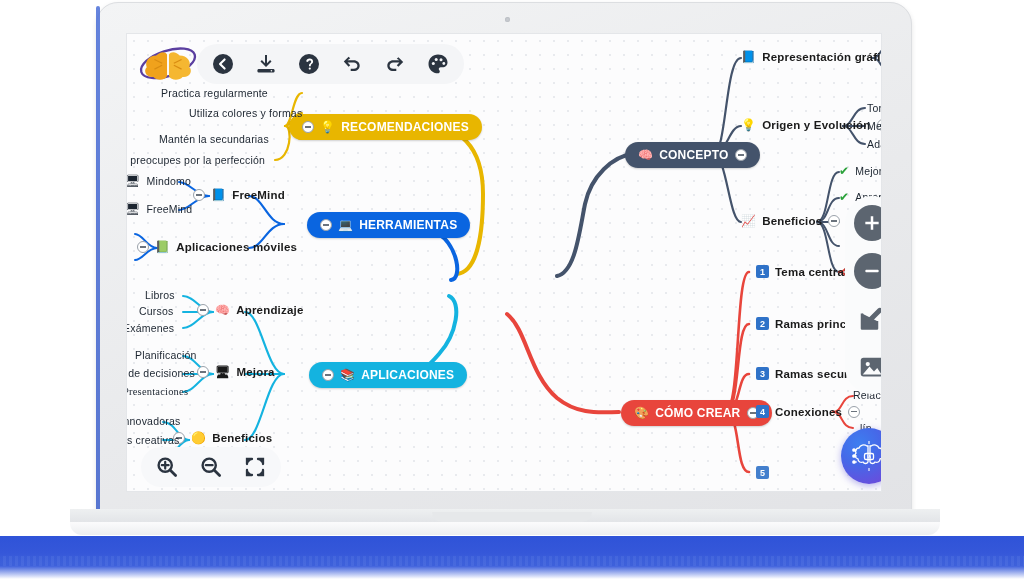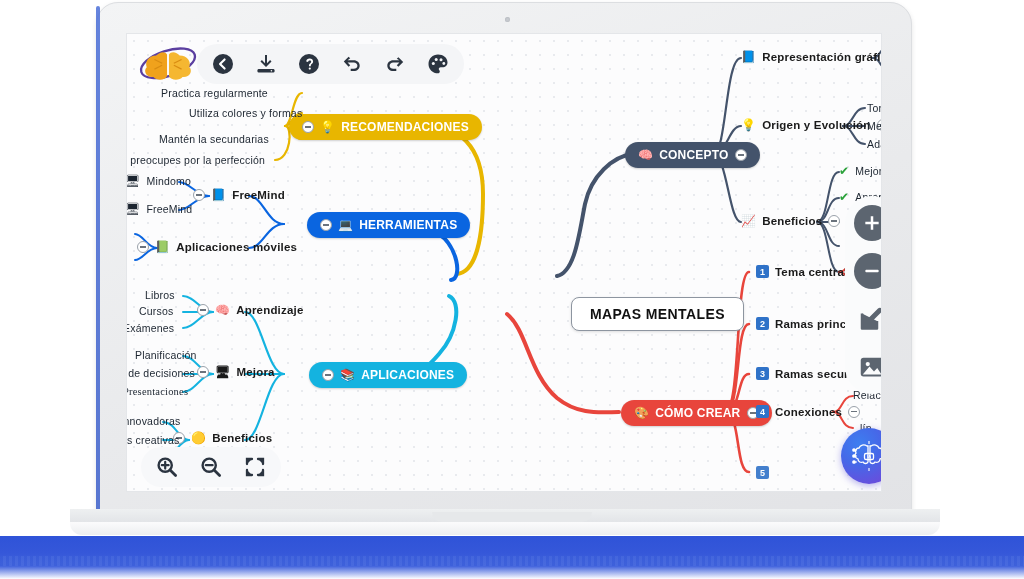--- a/index.html
+++ b/index.html
@@ -215,23 +215,20 @@
         <path d="M712 238 C 722 238 722 222 732 222" stroke="#e8453c" stroke-width="2"></path>
         <path d="M712 238 C 722 238 722 254 732 254" stroke="#e8453c" stroke-width="2"></path>
         <path d="M724 290 C 734 290 732 304 744 304" stroke="#e8453c" stroke-width="2"></path>
         <path d="M732 340 C 742 340 740 326 750 326" stroke="#e8453c" stroke-width="2"></path>
         <path d="M732 340 C 742 340 740 354 750 354" stroke="#e8453c" stroke-width="2"></path>
         <path d="M706 378 C 716 378 714 362 726 362" stroke="#e8453c" stroke-width="2"></path>
         <path d="M706 378 C 716 378 714 394 726 394" stroke="#e8453c" stroke-width="2"></path>
       </g>
     </svg>
 
-    <div class="node-center">
-      <span>MAPAS MENTALES</span>
-    </div>
 
     <div class="node branch" style="left:162px; top:80px; background:#e8b600;">
       <span class="collapse">
           <i></i>
         </span>
       <span class="emoji">💡</span>
       <span>RECOMENDACIONES</span>
     </div>
     <div class="node leaf" style="left:34px; top:53px;">
       <span>Practica regularmente</span>

